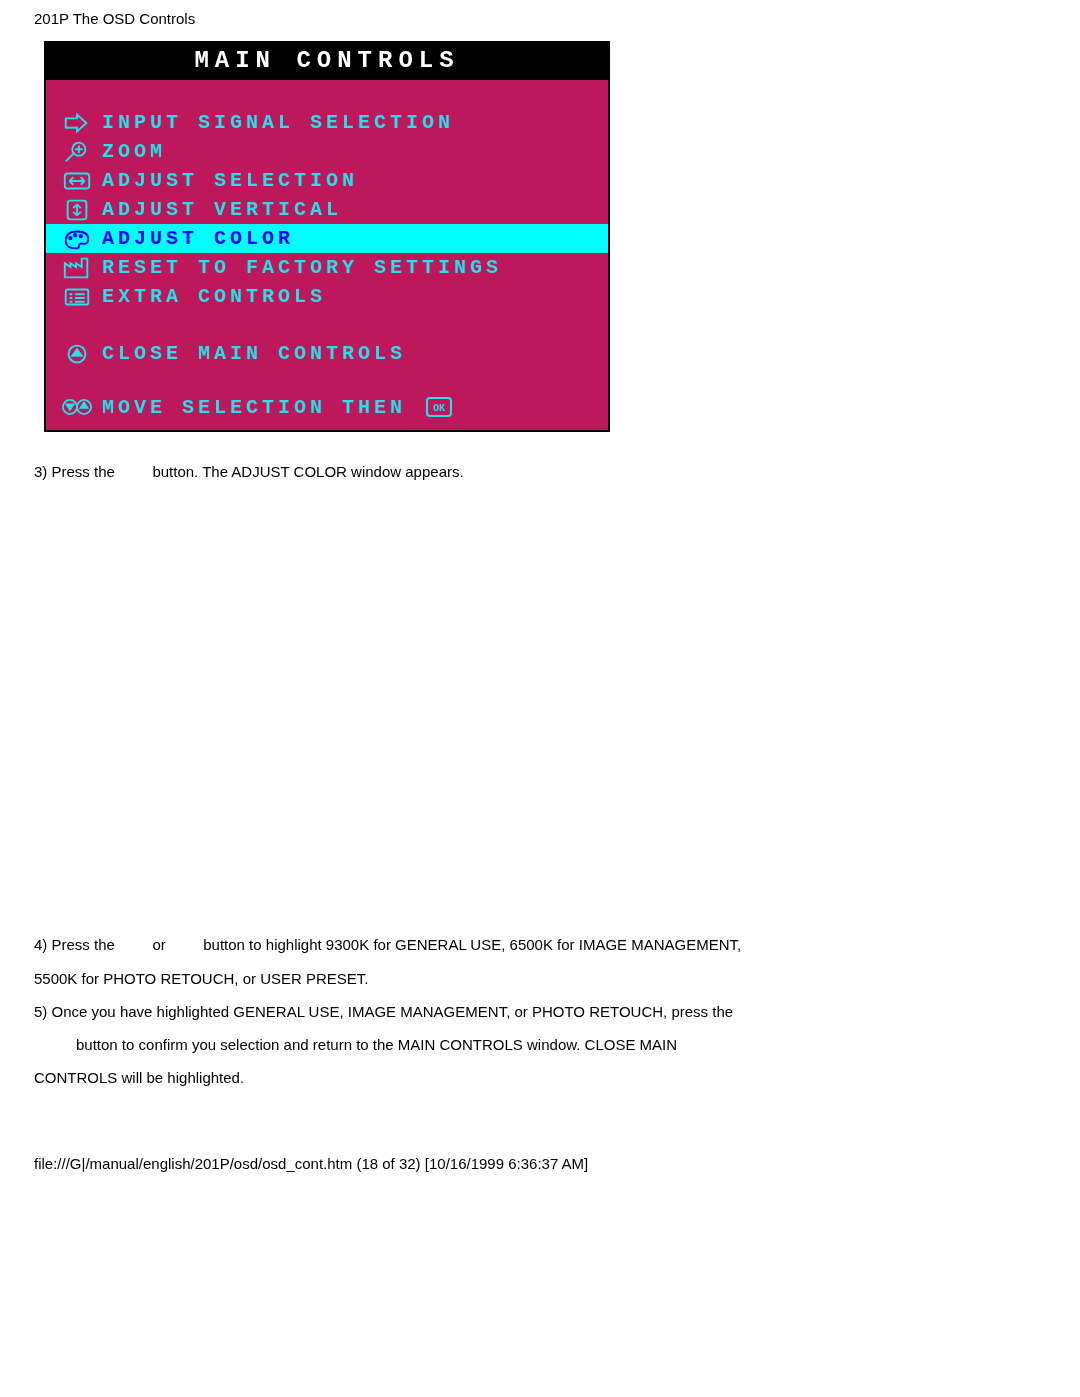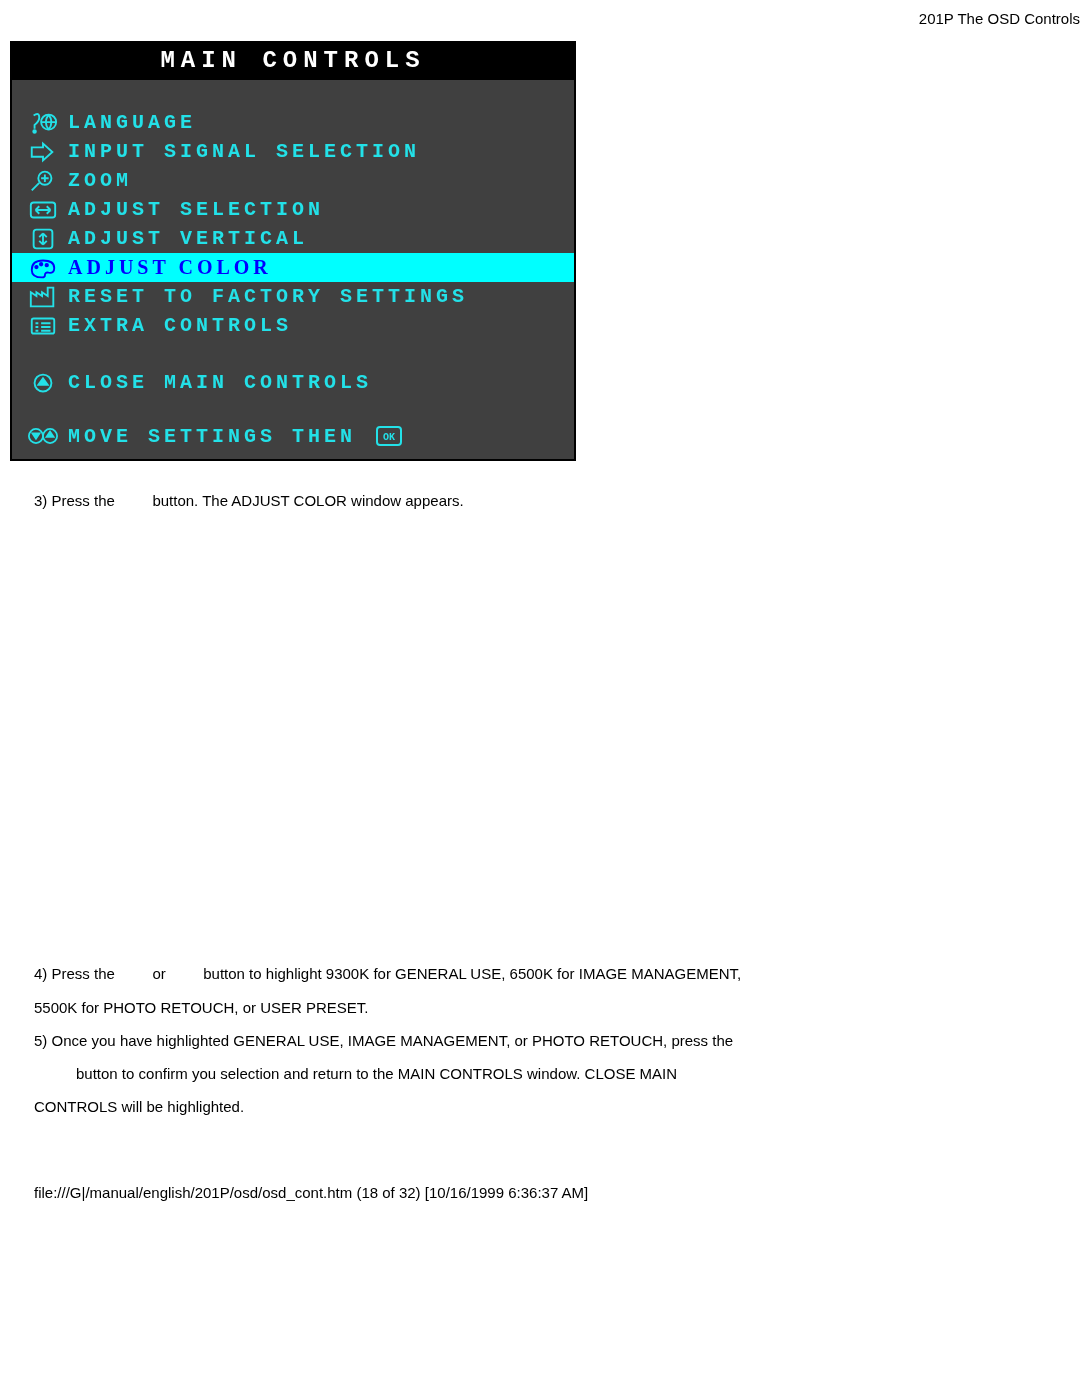--- a/index.html
+++ b/index.html
@@ -11,29 +11,28 @@
     color: #000;
     width: 1080px;
   }
   .page {
     padding: 0 0 40px 0;
   }
   .page-header {
     font-size: 15px;
     color: #000;
     padding: 10px 0 14px 34px;
-    text-align: right;
   }
 
   
   .osd {
-    margin-left: 10px;
+    margin-left: 44px;
     width: 562px;
     border: 2px solid #000;
-    background: #404040;
+    background: #be185d;
     font-family: "Courier New", Courier, monospace;
     font-weight: bold;
     color: #23e1e8;
   }
   .osd-title {
     background: #000;
     color: #fff;
     text-align: center;
     letter-spacing: 6px;
     font-size: 24px;
@@ -44,21 +43,20 @@
   }
   .osd-row {
     display: flex;
     align-items: center;
     height: 29px;
     padding-left: 6px;
   }
   .osd-row.selected {
     background: #00ffff;
     color: #0000ff;
-    font-family: Liberation Serif, serif;
   }
   .osd-row .icon {
     width: 50px;
     display: inline-flex;
     align-items: center;
     justify-content: center;
     flex-shrink: 0;
   }
   .osd-row .label {
     letter-spacing: 4px;
@@ -100,33 +98,20 @@
 <body>
 
 <div class="page">
 
   <div class="page-header">201P The OSD Controls</div>
 
   <div class="osd">
     <div class="osd-title">MAIN CONTROLS</div>
     <div class="osd-body">
 
-      <div class="osd-row">
-        <span class="icon">
-          <svg viewBox="0 0 32 24">
-              <g stroke="#23e1e8" stroke-width="2" fill="none">
-            <path d="M6 4 Q12 0 12 6 Q12 10 7 14 L7 18"></path>
-                <circle cx="7" cy="21" r="1.4" fill="#23e1e8"></circle>
-            <circle cx="22" cy="11" r="8"></circle>
-                <path d="M14 11 H30 M22 3 Q16 11 22 19 M22 3 Q28 11 22 19"></path>
-          </g>
-            </svg>
-        </span>
-        <span class="label">LANGUAGE</span>
-      </div>
 
       <div class="osd-row">
         <span class="icon">
           <svg viewBox="0 0 32 24">
               <g stroke="#23e1e8" stroke-width="2" fill="none">
             <path d="M4 7 H16 L16 3 L26 12 L16 21 L16 17 H4 Z"></path>
           </g>
             </svg>
         </span>
         <span class="label">INPUT SIGNAL SELECTION</span>
@@ -227,21 +212,21 @@
         <span class="icon">
           <svg viewBox="0 0 34 24">
               <g stroke="#23e1e8" stroke-width="2" fill="none">
             <circle cx="9" cy="12" r="8"></circle>
                 <path d="M9 7 L5 13 H13 Z" fill="#23e1e8" transform="rotate(180 9 11)"></path>
             <circle cx="25" cy="12" r="8"></circle>
                 <path d="M25 7 L21 13 H29 Z" fill="#23e1e8"></path>
           </g>
             </svg>
         </span>
-        <span class="label">MOVE SETTINGS THEN</span>
+        <span class="label">MOVE SELECTION THEN</span>
         <span class="ok-icon">
           <svg viewBox="0 0 26 20">
               <g stroke="#23e1e8" stroke-width="2" fill="none">
             <rect x="1" y="1" width="24" height="18" rx="3"></rect>
             <text x="13" y="14" text-anchor="middle" font-size="10" font-family="Courier New" fill="#23e1e8" stroke="none" font-weight="bold">OK</text>
           </g>
             </svg>
         </span>
       </div>
 

